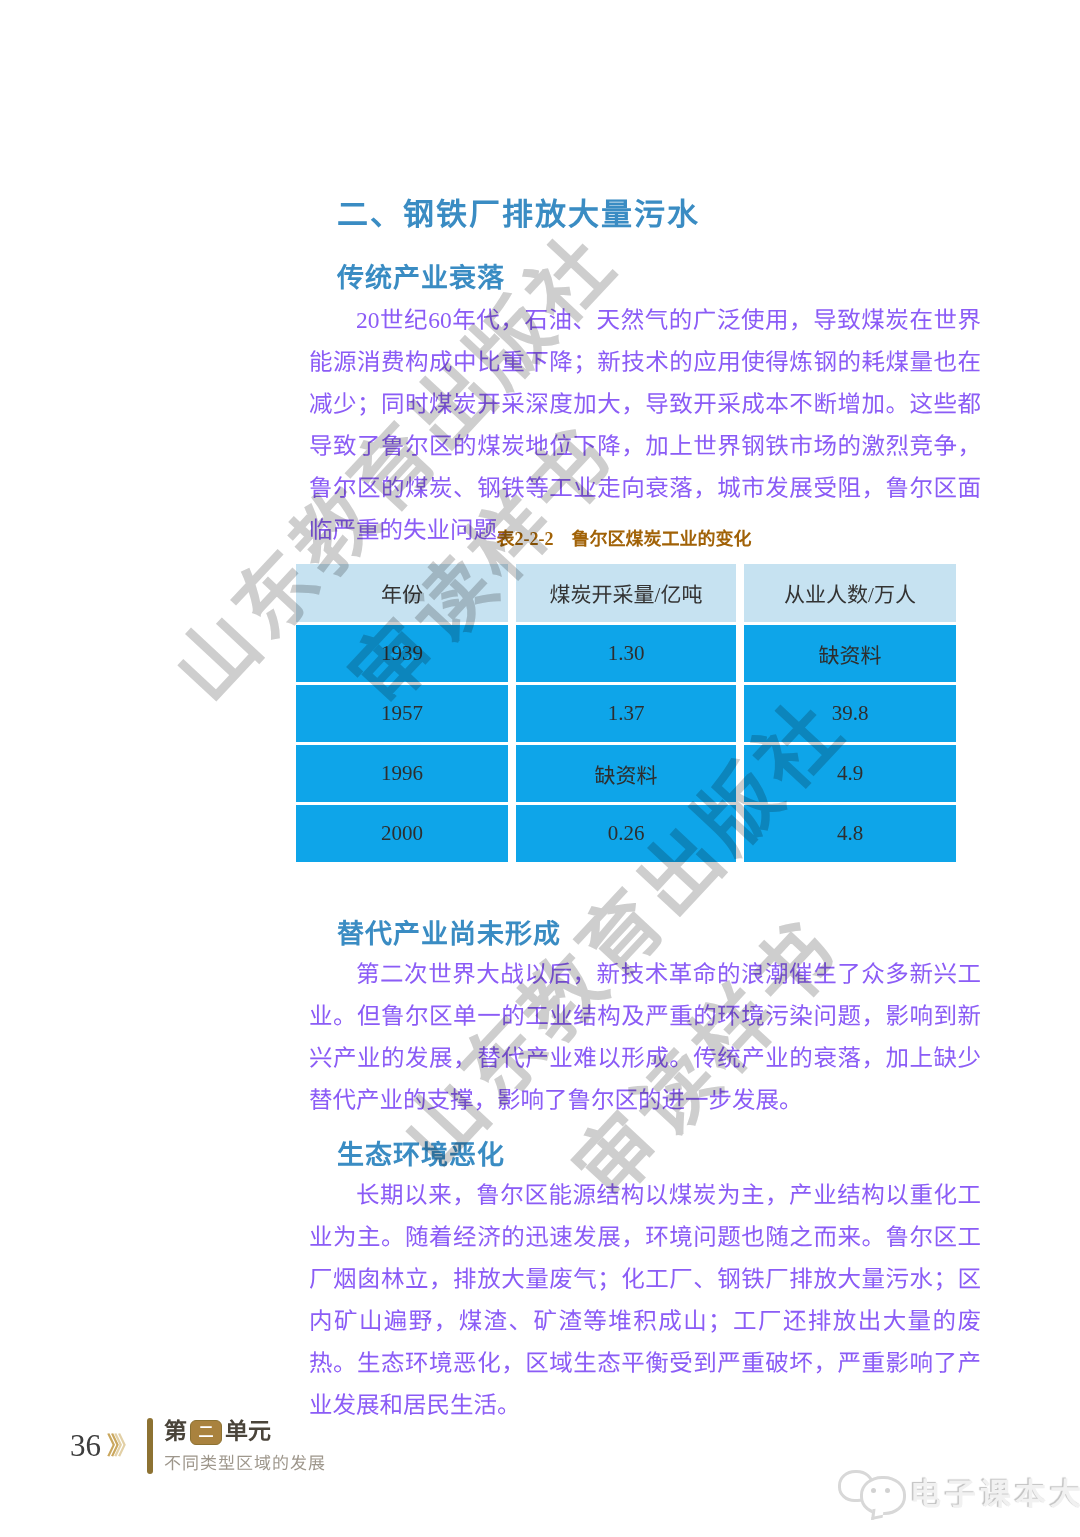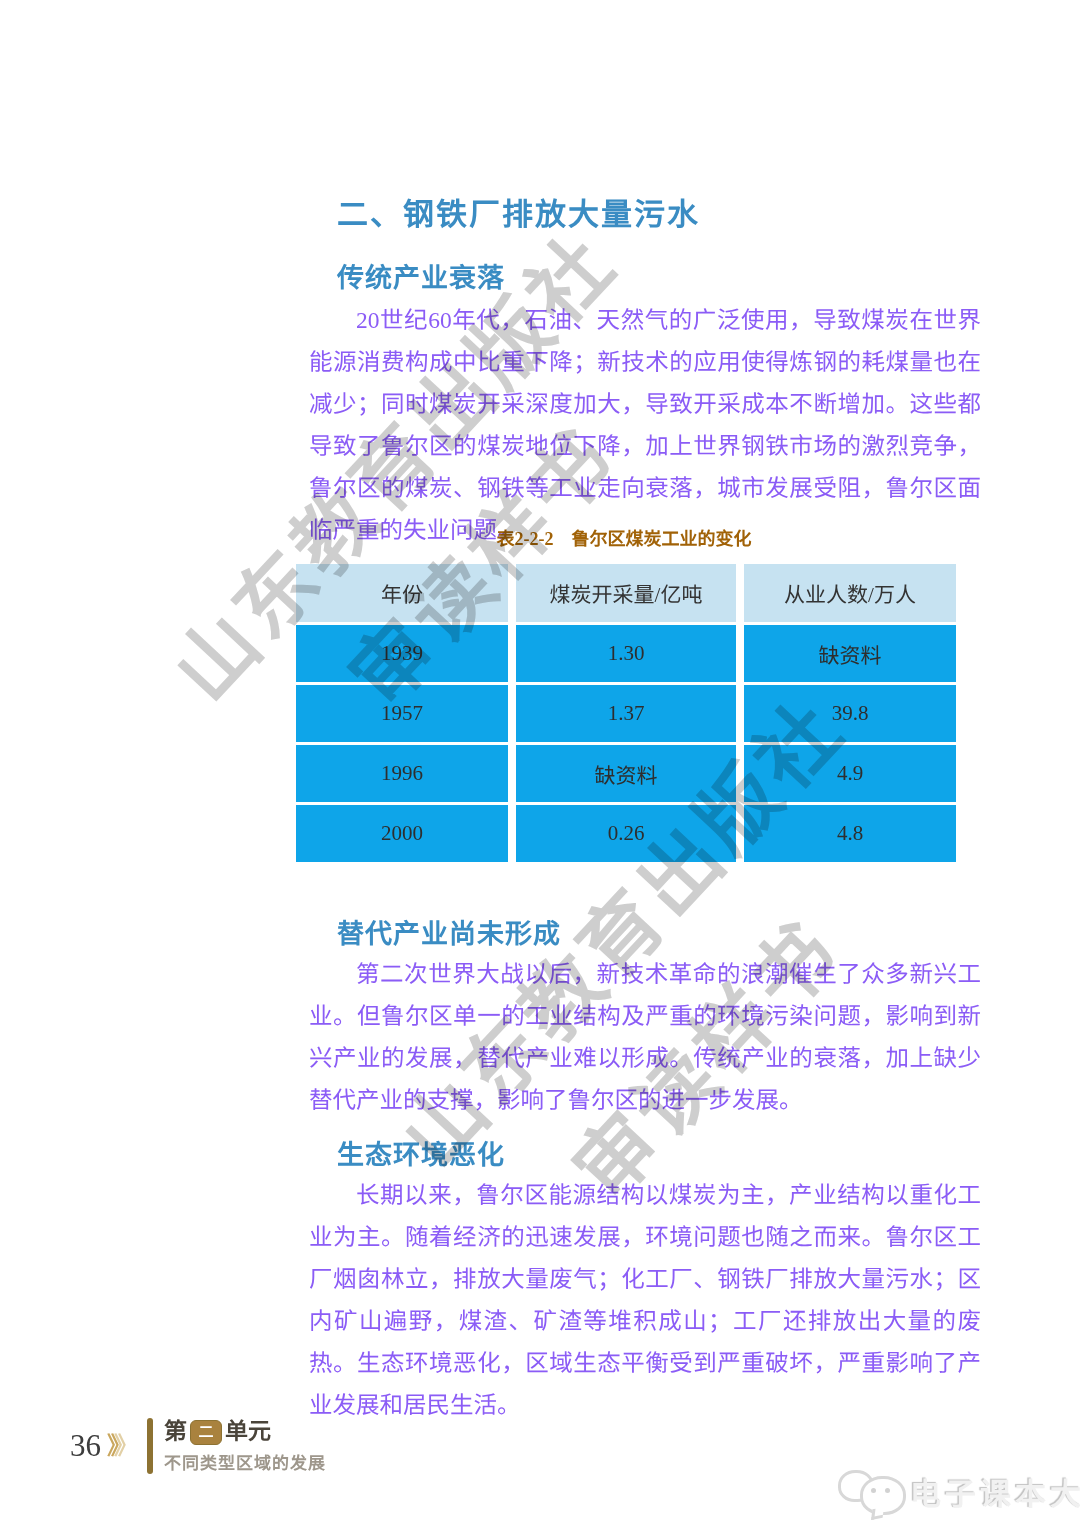--- a/index.html
+++ b/index.html
@@ -83,21 +83,20 @@
   }
   .unit-badge{
     display:inline-flex;align-items:center;justify-content:center;
     width:30px;height:23px;margin:0 3px;
     background:#a9823e;border:1px solid #8d7232;border-radius:6px;
     color:#ffffff;font-size:15px;font-weight:700;
   }
   .unit-subtitle{
     margin-top:3px;font-size:17px;letter-spacing:1px;color:#9e978c;
     white-space:nowrap;
-    font-weight:bold;
   }
   
   .brand{
     position:absolute;left:836px;top:1462px;
     display:flex;align-items:center;
   }
   .bubbles{position:relative;width:74px;height:58px;flex:0 0 auto;}
   .bubble{
     position:absolute;border:3px solid #d8d8d8;background:#ffffff;
     border-radius:48% 48% 46% 46%;

